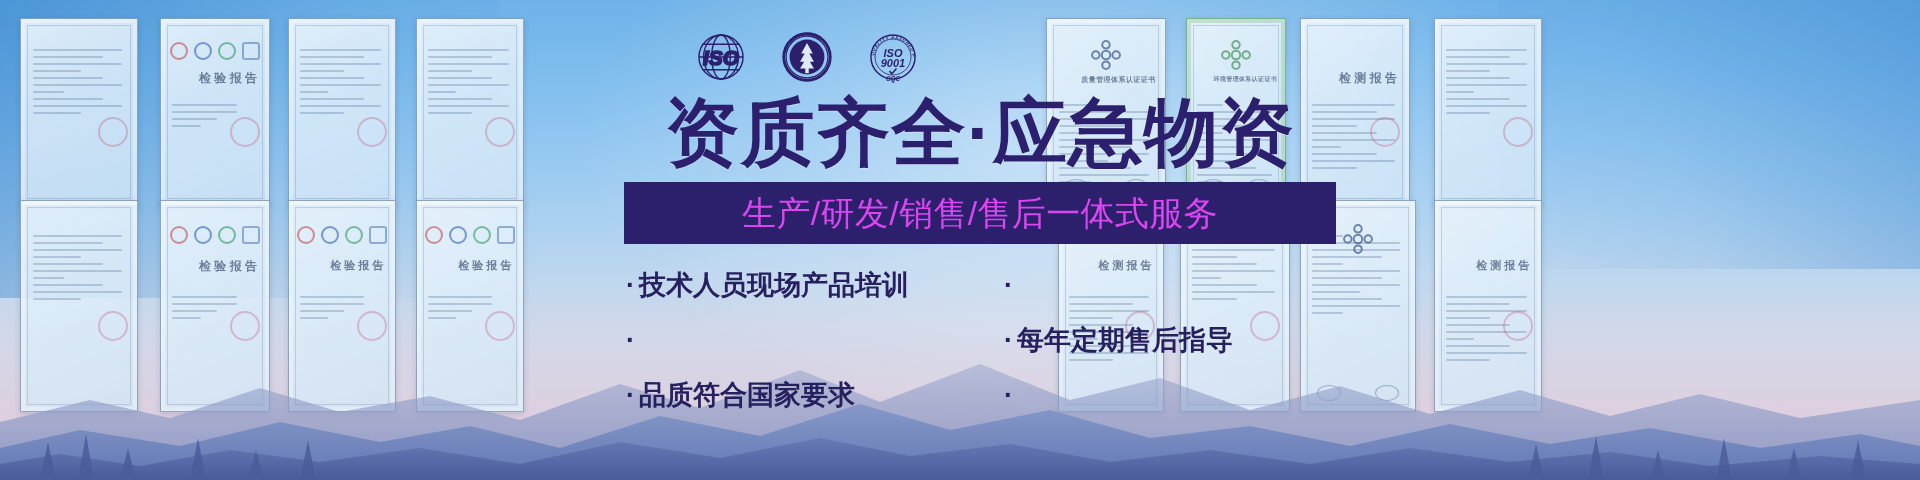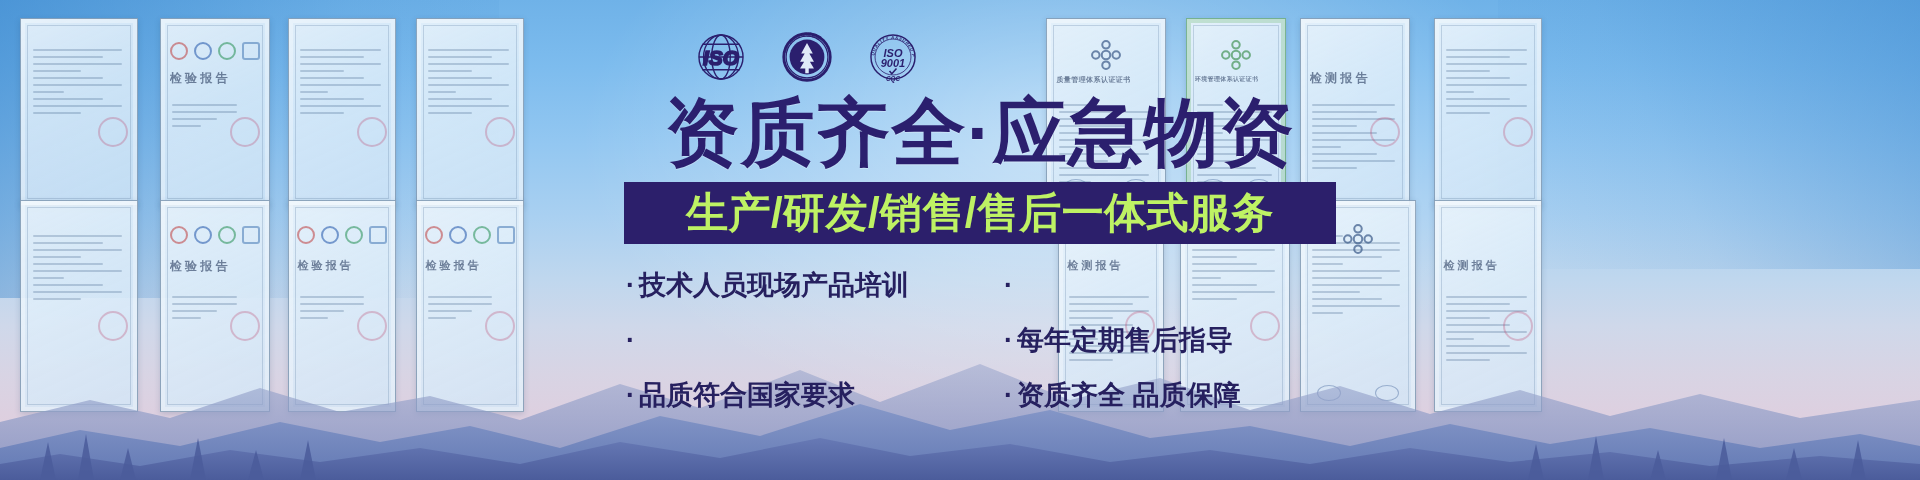--- a/index.html
+++ b/index.html
@@ -55,21 +55,21 @@
     position:absolute;
     background:linear-gradient(155deg, rgba(236,245,252,.90) 0%, rgba(223,238,250,.84) 45%, rgba(210,230,247,.80) 100%);
     border:1px solid rgba(80,110,140,.55);
     box-shadow:0 2px 6px rgba(30,60,100,.18), inset 0 0 0 4px rgba(255,255,255,.30);
     overflow:hidden;
   }
   .cert.green { border-color:rgba(90,160,110,.75); box-shadow:0 2px 6px rgba(30,60,100,.18), inset 0 0 0 4px rgba(150,205,160,.45); }
   .cert .inner { position:absolute; inset:6px; border:1px solid rgba(120,150,180,.35); }
   .cert .ctitle {
     position:absolute; left:8%; right:8%;
-    text-align:left;
+    text-align:right;
     color:rgba(40,60,95,.62);
     font-weight:bold;
     letter-spacing:.28em;
     white-space:nowrap;
     overflow:hidden;
   }
   .cert .lines { position:absolute; left:10%; right:10%; }
   .cert .ln {
     height:2px; margin-bottom:5px;
     background:rgba(70,100,140,.28);
@@ -136,23 +136,23 @@
     text-shadow:0 1px 0 rgba(255,255,255,.28);
   }
 
   #sub-band {
     position:absolute; left:24px; top:182px;
     width:712px; height:62px;
     background:#2c1f6b;
     display:flex; align-items:center; justify-content:center;
   }
   #sub-band-text {
-    color:#bef264;
-    font-size:42px;
-    font-weight:bold;
+    color:#d946ef;
+    font-size:34px;
+    font-weight:normal;
     letter-spacing:.01em;
     white-space:nowrap;
     line-height:1;
   }
 
   #features {
     position:absolute; left:18px; top:270px;
     width:724px;
     display:grid;
     grid-template-columns:1fr 1fr;
@@ -601,18 +601,17 @@
         <div class="feat col-r">
           <span class="dot">·</span>
           <span>每年定期售后指导</span>
         </div>
         <div class="feat col-l">
           <span class="dot">·</span>
           <span>品质符合国家要求</span>
         </div>
         <div class="feat col-r">
           <span class="dot">·</span>
-          <span>资质齐全 品质保障</span>
         </div>
       </div>
 
   </div>
 </div>
 
 </body></html>

